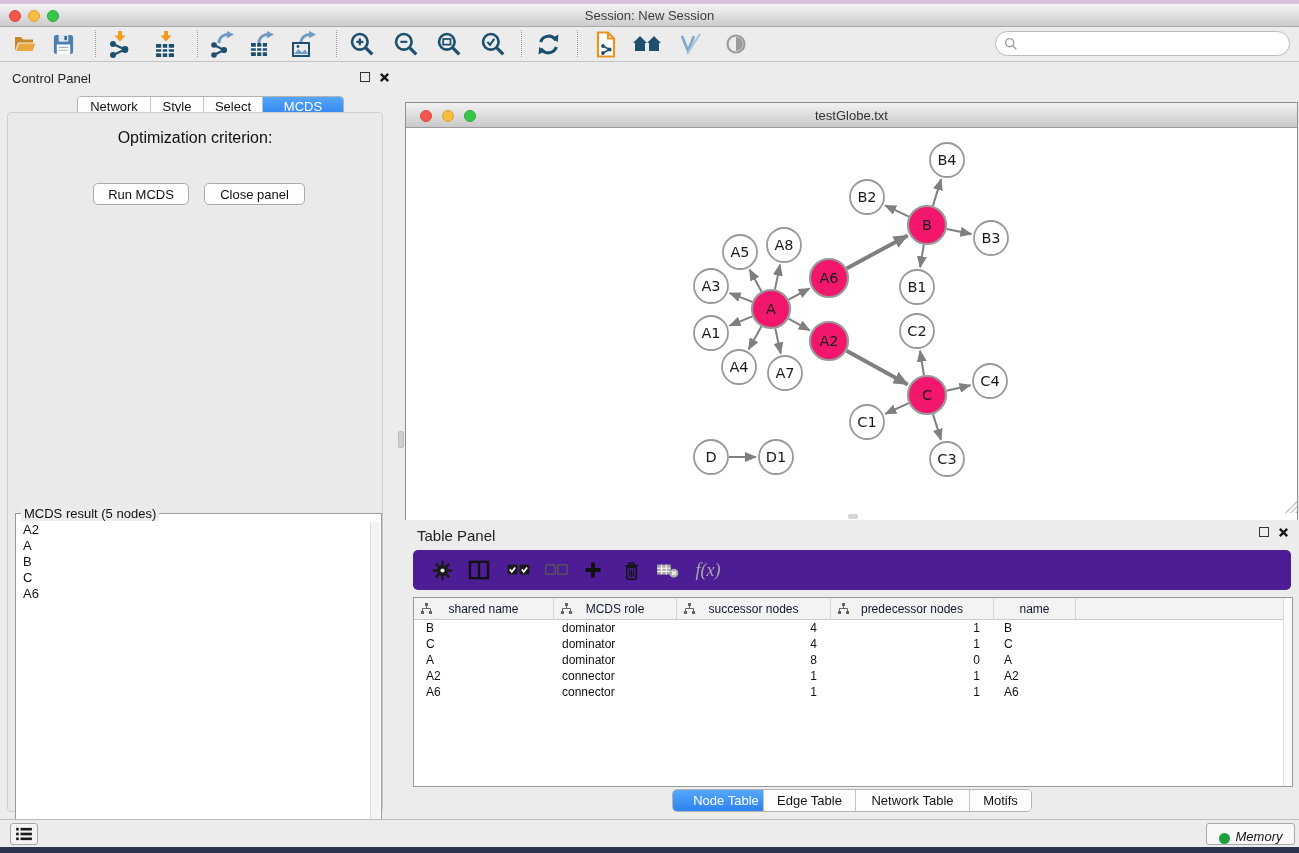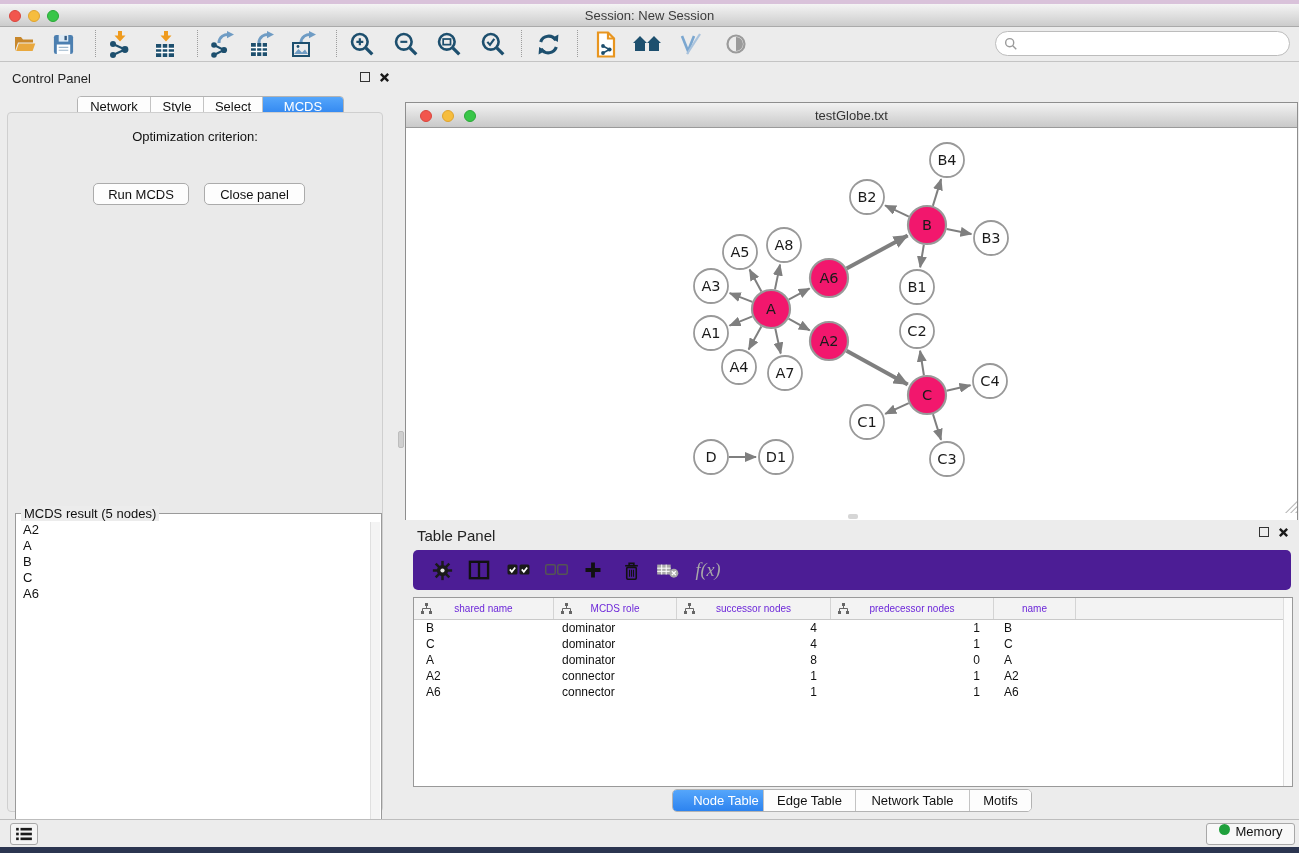--- a/index.html
+++ b/index.html
@@ -32,21 +32,21 @@
   
   #control-panel { left:0; top:62px; width:390px; height:757px; background:#ececec; }
   #cp-title { position:absolute; left:12px; top:9px; font-size:13px; color:#222; }
   .panel-btns { position:absolute; top:10px; display:flex; gap:9px; }
   .float-box { width:10px; height:10px; border:1.5px solid #333; background:transparent; }
   .cp-tabs { position:absolute; left:77px; top:34px; height:21px; display:flex; border:1px solid #b3b3b3; border-radius:4px; overflow:hidden; background:#fff; }
   .cp-tab { font-size:13px; color:#111; display:flex; align-items:center; justify-content:center; border-right:1px solid #c3c3c3; background:#fdfdfd; }
   .cp-tab:last-child { border-right:none; }
   .cp-tab.sel { background:linear-gradient(#55a6fb,#2d83ef); color:#fff; }
   #cp-inner { position:absolute; left:7px; top:50px; width:376px; height:700px; border:1px solid #cfcfcf; border-radius:4px; background:#eaeaea; }
-  #opt-label { position:absolute; left:0; right:0; top:16px; text-align:center; font-size:13px; color:#111; }
+  #opt-label { position:absolute; left:0; right:0; top:16px; text-align:center; font-size:16px; color:#111; }
   #opt-select { position:absolute; left:36px; top:38px; width:312px; height:23px; background:#fff; border:1px solid #ababab; border-radius:4px; display:flex; align-items:center; }
   #opt-select .val { font-size:13px; color:#111; padding-left:9px; flex:1; white-space:nowrap; overflow:hidden; }
   #opt-select .stepper { width:19px; height:19px; margin-right:2px; border-radius:4px; background:linear-gradient(#5aa9fc,#2d83ef); position:relative; flex:0 0 auto; }
   .stepper .chev { position:absolute; left:4.5px; width:0; height:0; border-left:5px solid transparent; border-right:5px solid transparent; }
   .chev.up { top:3px; border-bottom:5px solid #fff; }
   .chev.dn { bottom:3px; border-top:5px solid #fff; }
   .cp-btn { position:absolute; top:70px; height:22px; background:#fdfdfd; border:1px solid #ababab; border-radius:5px; font-size:13px; color:#111; display:flex; align-items:center; justify-content:center; }
   #mcds-result { position:absolute; left:7px; top:400px; width:367px; height:338px; background:#fff; border:1px solid #9a9a9a; }
   #mcds-result-title { position:absolute; left:5px; top:-8px; background:#ececec; font-size:13px; color:#111; padding:0 3px; }
   .mcds-item { font-size:13px; color:#111; padding-left:6px; line-height:16px; }
@@ -69,37 +69,37 @@
   #resize-grip div { position:absolute; width:24px; border-top:1.5px solid #b5b5b5; transform:rotate(-45deg); transform-origin:0 0; }
 
   
   #table-panel { left:405px; top:520px; width:894px; height:295px; background:#ececec; }
   #tp-title { position:absolute; left:12px; top:7px; font-size:15px; color:#222; }
   #tp-toolbar { position:absolute; left:8px; top:30px; width:878px; height:40px; background:#4c1d95; border-radius:5px; }
   .tpi { position:absolute; top:4px; width:34px; height:32px; display:flex; align-items:center; justify-content:center; }
   #fx-label { font-family:"Liberation Serif", serif; font-style:italic; font-size:18px; color:#a9a9a9; }
   #tp-table { position:absolute; left:8px; top:77px; width:880px; height:190px; background:#fff; border:1px solid #999; }
   #tp-header { position:absolute; left:0; top:0; right:9px; height:22px; background:#f3f3f3; border-bottom:1px solid #c9c9c9; display:flex; }
-  .th { position:relative; border-right:1px solid #d4d4d4; display:flex; align-items:center; justify-content:center; font-size:10px; color:#6d28d9; }
+  .th { position:relative; border-right:1px solid #d4d4d4; display:flex; align-items:center; justify-content:center; font-size:12px; color:#0f172a; }
   .th .hier { position:absolute; left:7px; top:5px; }
   #tp-body { position:absolute; left:0; top:22px; right:9px; bottom:0; }
   .tr { display:flex; height:16px; }
   .td { font-size:12px; color:#111; line-height:16px; white-space:nowrap; overflow:hidden; }
   .td.l { padding-left:12px; }
   .td.r { text-align:right; padding-right:14px; }
   #tp-scroll { position:absolute; right:0; top:0; width:9px; bottom:0; background:#fafafa; border-left:1px solid #ddd; }
   #tp-tabs { position:absolute; left:267px; top:269px; height:23px; display:flex; border:1px solid #b3b3b3; border-radius:5px; overflow:hidden; background:#fff; }
   .tp-tab { font-size:13px; color:#111; display:flex; align-items:center; justify-content:center; border-right:1px solid #c3c3c3; background:#fdfdfd; }
   .tp-tab:last-child { border-right:none; }
   .tp-tab.sel { background:linear-gradient(#55a6fb,#2d83ef); color:#fff;padding-left:16px; }
 
   
   #statusbar { left:0; top:819px; width:1299px; height:28px; background:#ececec; border-top:1px solid #bdbdbd; }
   #list-btn { position:absolute; left:10px; top:3px; width:28px; height:22px; border:1px solid #a8a8a8; border-radius:3px; background:#f4f4f4; display:flex; align-items:center; justify-content:center; }
-  #memory-btn { position:absolute; left:1206px; top:3px; width:89px; height:22px; border:1px solid #a8a8a8; border-radius:3px; background:#f8f8f8; display:flex; align-items:flex-start; justify-content:center; gap:6px; }
+  #memory-btn { position:absolute; left:1206px; top:3px; width:89px; height:22px; border:1px solid #a8a8a8; border-radius:3px; background:#f8f8f8; display:flex; align-items:flex-end; justify-content:center; gap:6px;font-style:italic; }
   #memory-dot { width:11px; height:11px; border-radius:50%; background:#1fa03c; }
   #memory-btn span.lbl { font-size:13px; color:#111; }
 </style>
 </head>
 <body>
 
 <div id="app">
 
   <div id="top-strip" class="abs"></div>
 

